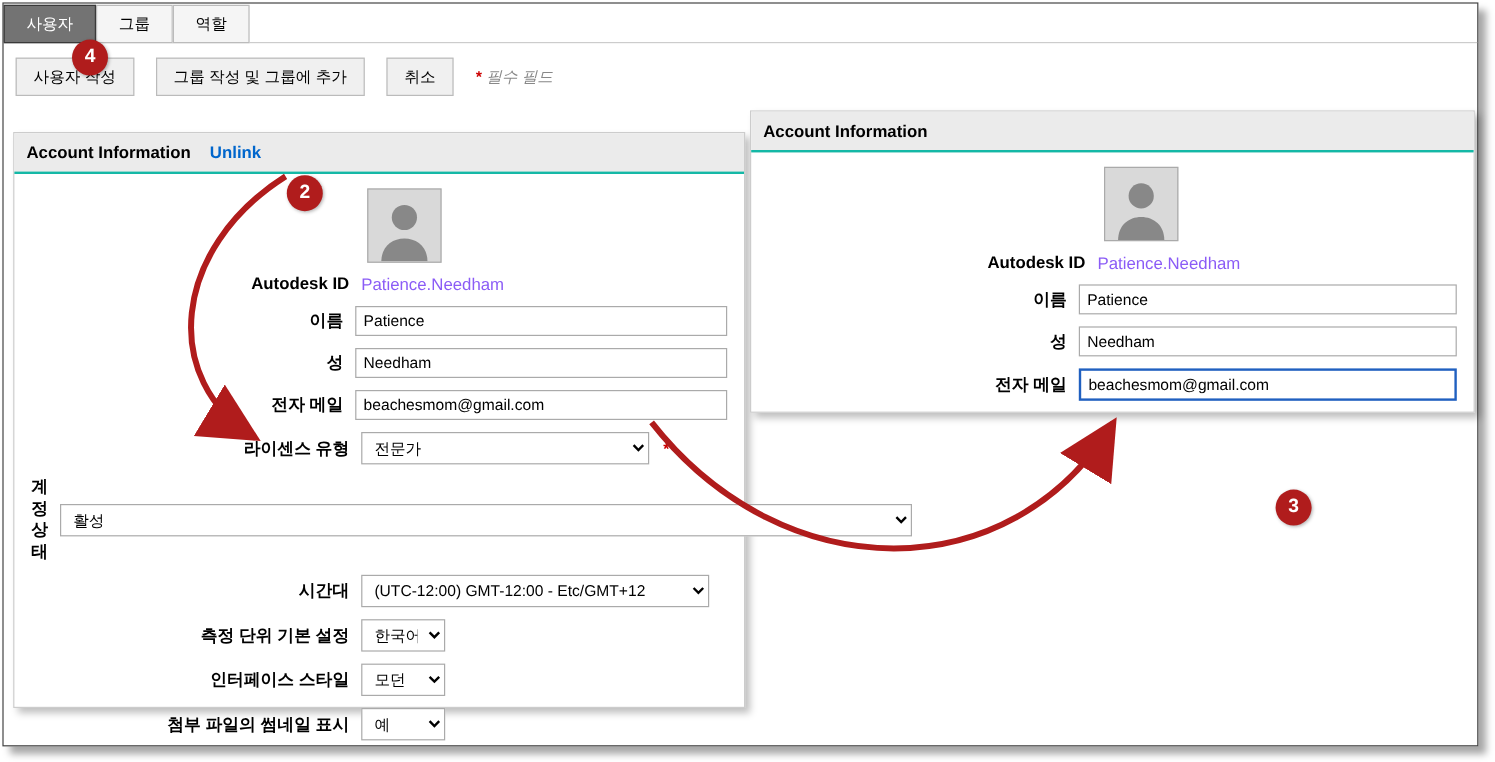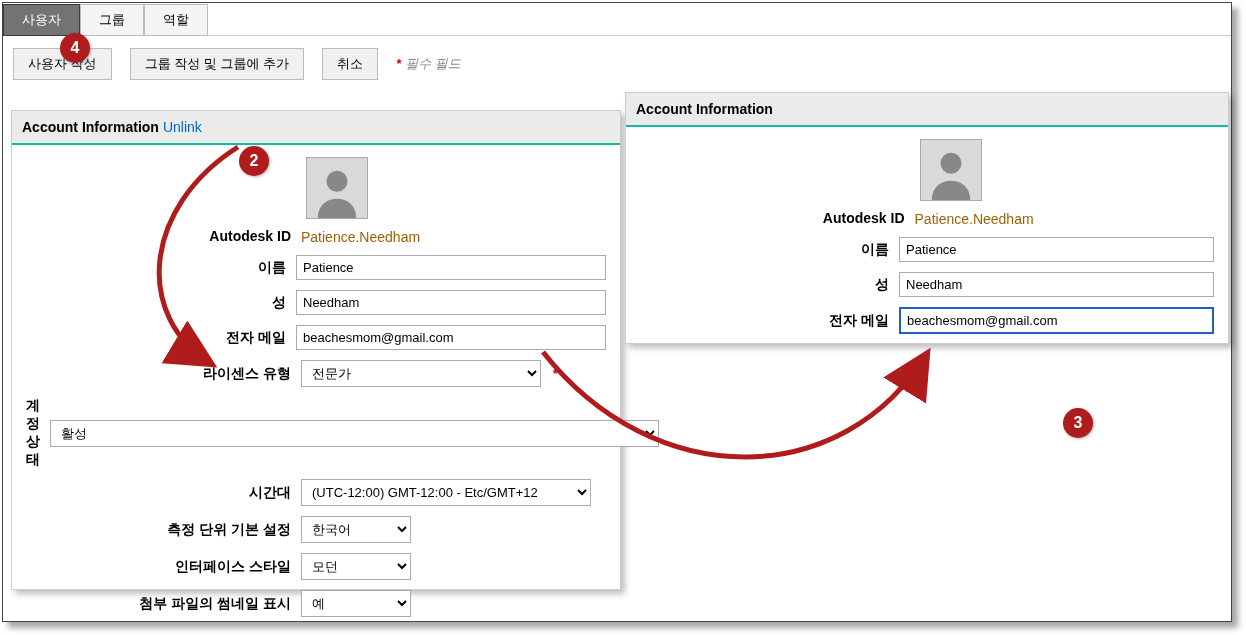--- a/index.html
+++ b/index.html
@@ -84,23 +84,23 @@
   .panel-header {
     background: #ebebeb;
     border-bottom: 2px solid #14b8a6;
     padding: 8px 10px;
     font-weight: bold;
     display: flex;
     align-items: center;
     font-size: 14px;
   }
   .unlink {
-    margin-left: 4px;
+    margin-left: 16px;
     color: #0066cc;
-    font-weight: normal;
+    font-weight: bold;
     cursor: pointer;
   }
   .panel-body {
     padding: 12px 14px;
   }
   .avatar-row {
     display: flex;
     justify-content: flex-start;
     margin-left: 280px;
     margin-bottom: 8px;
@@ -133,31 +133,31 @@
   .form-value select {
     border: 1px solid #aaa;
     padding: 4px 6px;
     font-size: 13px;
     background: #fff;
   }
   .input-wide { width: 310px; }
   .input-med { width: 240px; }
   .input-readonly {
     width: 300px;
-    color: #a16207;
+    color: #8b5cf6;
     font-size: 14px;
     padding-top: 2px;
   }
   .panel.right .input-wide { width: 315px; }
   .email-focused {
     width: 315px;
     border: 2px solid #2060c0 !important;
     outline: none;
   }
-  .sm-select { width: 110px; }
+  .sm-select { width: 70px; }
   .req-star { color: #c00; margin-left: 8px; font-weight: bold; }
 
   
   .badge-circle {
     position: absolute;
     width: 30px;
     height: 30px;
     border-radius: 50%;
     background: #b01c1c;
     color: #fff;
@@ -320,14 +320,14 @@
 
   </div>
 
 </div>
 
 <div class="badge-circle badge-2">2</div>
 <div class="badge-circle badge-3">3</div>
 <div class="badge-circle badge-4">4</div>
 
 <style>
-.panel.left .form-row:nth-of-type(7) select { width: 609px; }
+.panel.left .form-row:nth-of-type(7) select { width: 710px; }
 </style>
 
 </body></html>

